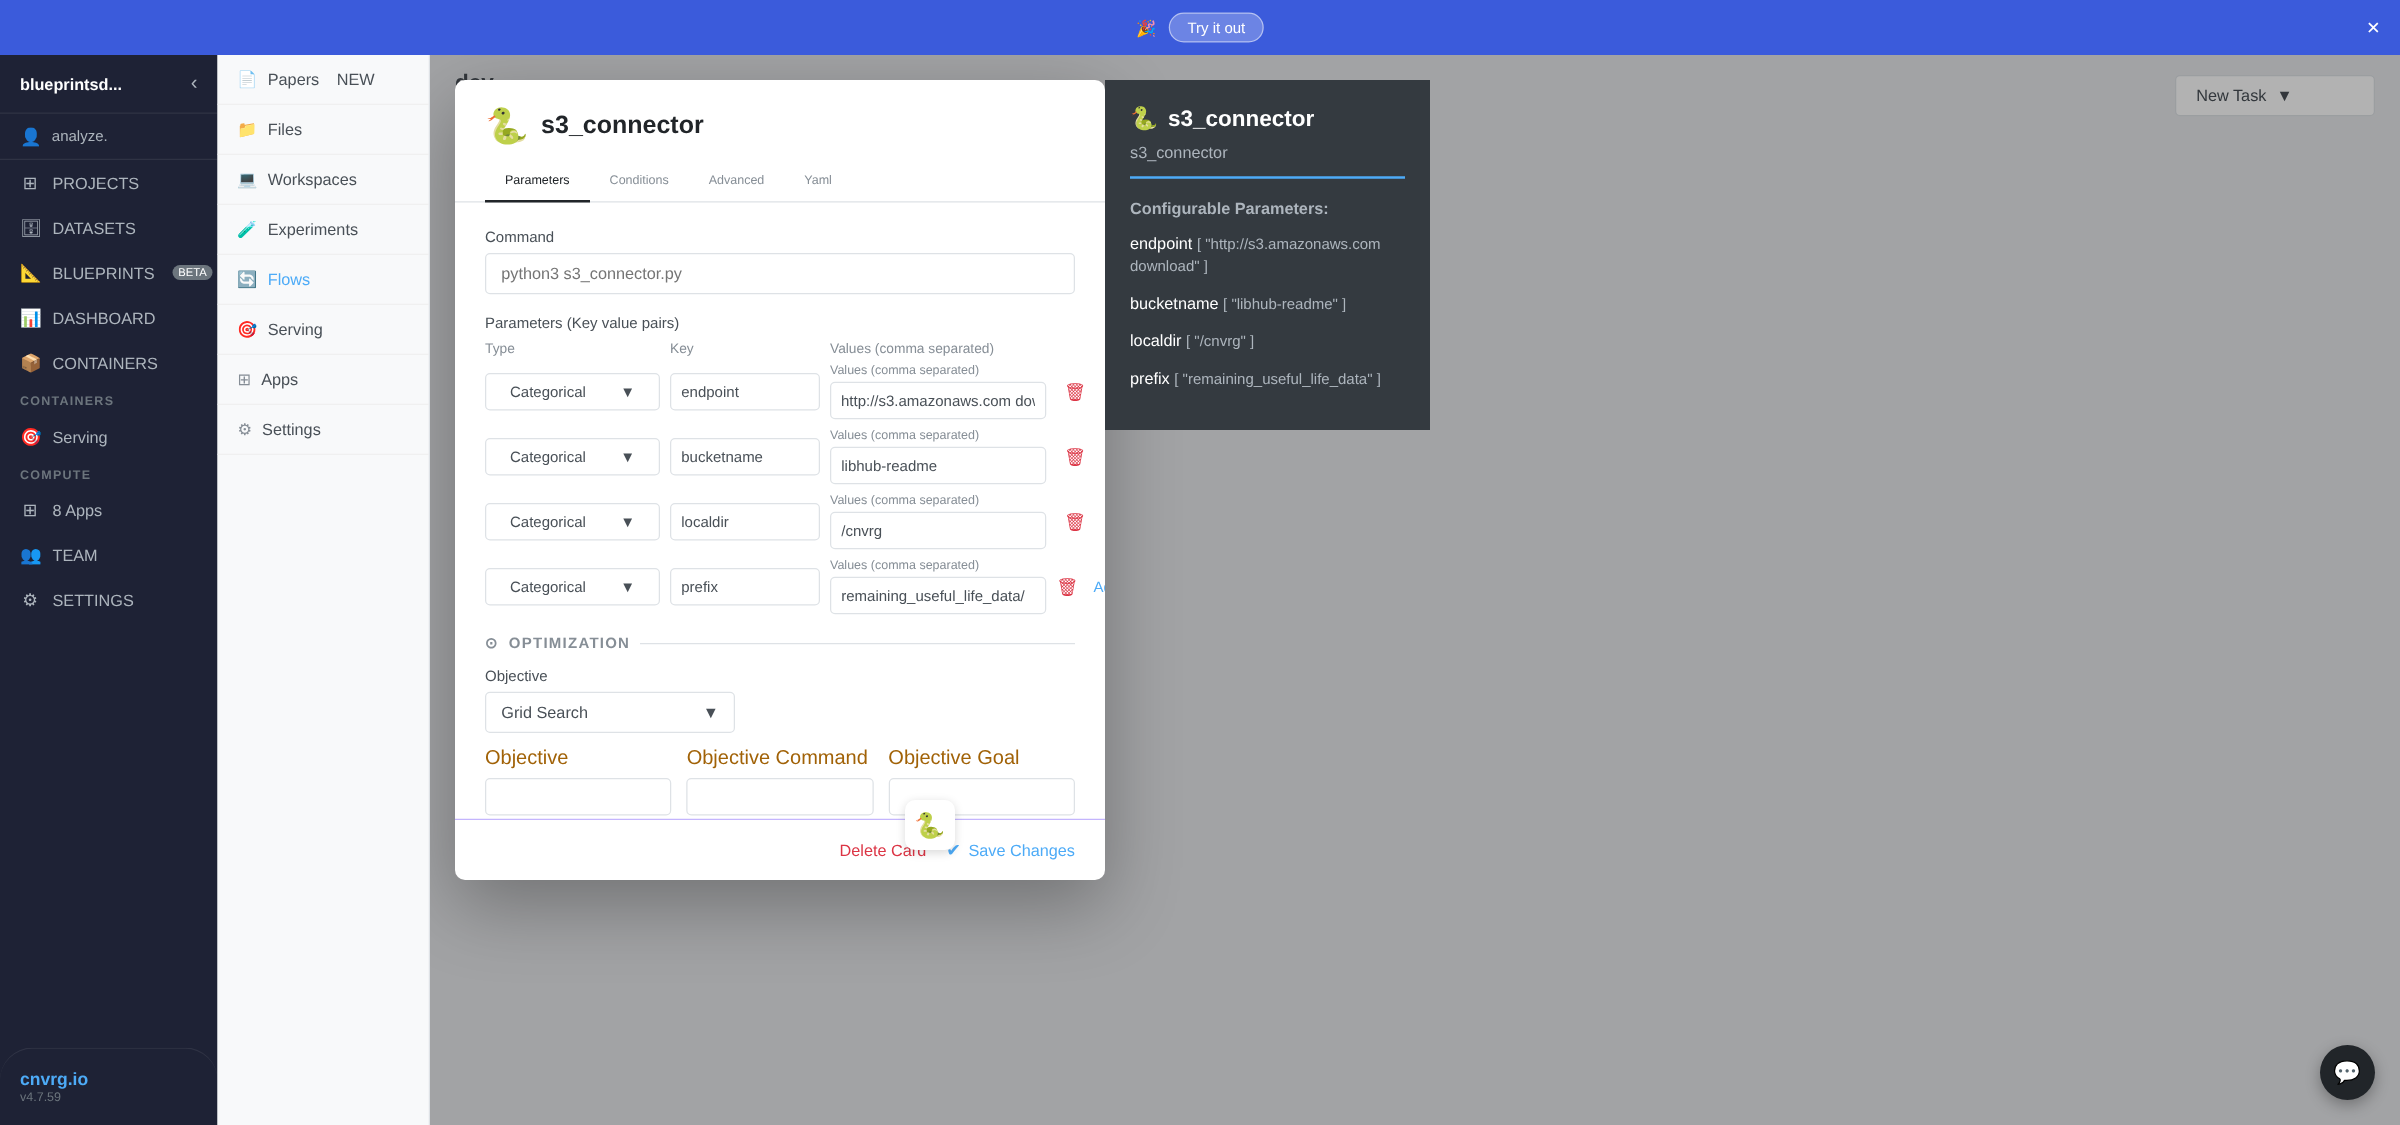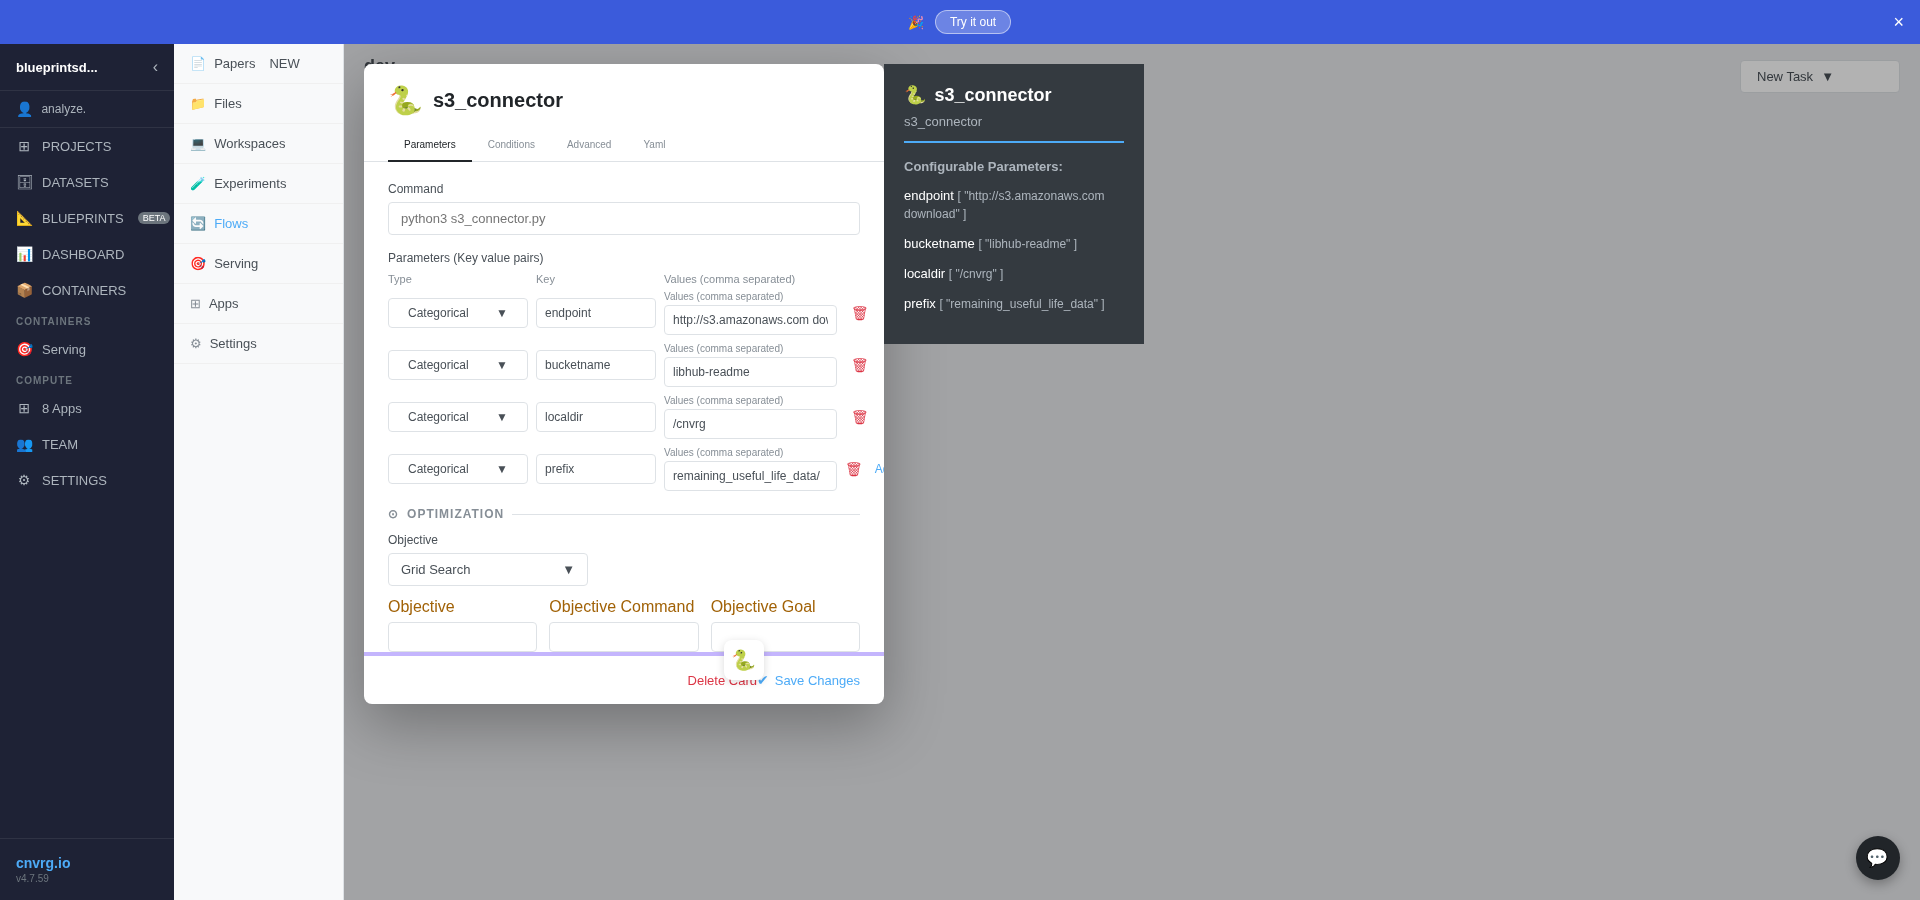--- a/index.html
+++ b/index.html
@@ -46,21 +46,21 @@
     .sidebar-item {
       padding: 10px 16px; display: flex; align-items: center; gap: 10px;
       font-size: 13px; color: #adb5bd; cursor: pointer; border-radius: 0;
     }
     .sidebar-item .icon { font-size: 14px; width: 16px; text-align: center; }
     .sidebar-item .badge-beta {
       background: #6c757d; color: white; font-size: 9px; padding: 1px 5px;
       border-radius: 10px; margin-left: 4px;
     }
     .sidebar-bottom {
-      margin-top: auto; padding: 16px; border-top: 1px solid rgba(255,255,255,0.08);
+      margin-top: auto; padding: 16px; border-top: 1px solid rgba(255,255,255,0.08); border-radius: 26px;
     }
     .sidebar-bottom-brand { color: #4dabf7; font-size: 14px; font-weight: 700; }
     .sidebar-bottom-version { color: #6c757d; font-size: 10px; margin-top: 2px; }
 
     
     .secondary-sidebar {
       width: 170px; background: #f8f9fa; border-right: 1px solid #dee2e6;
       display: flex; flex-direction: column; flex-shrink: 0;
     }
     .secondary-sidebar-item {
@@ -148,22 +148,22 @@
     .objective-row {
       display: grid; grid-template-columns: 1fr 1fr 1fr; gap: 12px; margin-top: 12px;
     }
     .obj-label { font-size: 16px; color: #a16207; margin-bottom: 6px; }
     .obj-input {
       border: 1px solid #dee2e6; border-radius: 4px; padding: 7px 10px;
       font-size: 12px; width: 100%;
     }
 
     .modal-footer {
-      padding: 16px 24px; border-top: 4px solid #c4b5fd;
-      display: flex; align-items: center; justify-content: flex-end; 
+      padding: 16px 24px; border-top: 1px solid #c4b5fd;
+      display: flex; align-items: center; justify-content: flex-end; gap: 16px;
     }
     .btn-delete { color: #dc3545; font-size: 13px; cursor: pointer; background: none; border: none; }
     .btn-save { color: #4dabf7; font-size: 13px; cursor: pointer; background: none; border: none; display: flex; align-items: center; gap: 6px; }
     .save-icon { color: #4dabf7; font-size: 14px; }
 
     
     .right-panel {
       width: 260px; background: #343a40; color: white;
       padding: 20px; overflow-y: auto; flex-shrink: 0;
     }

